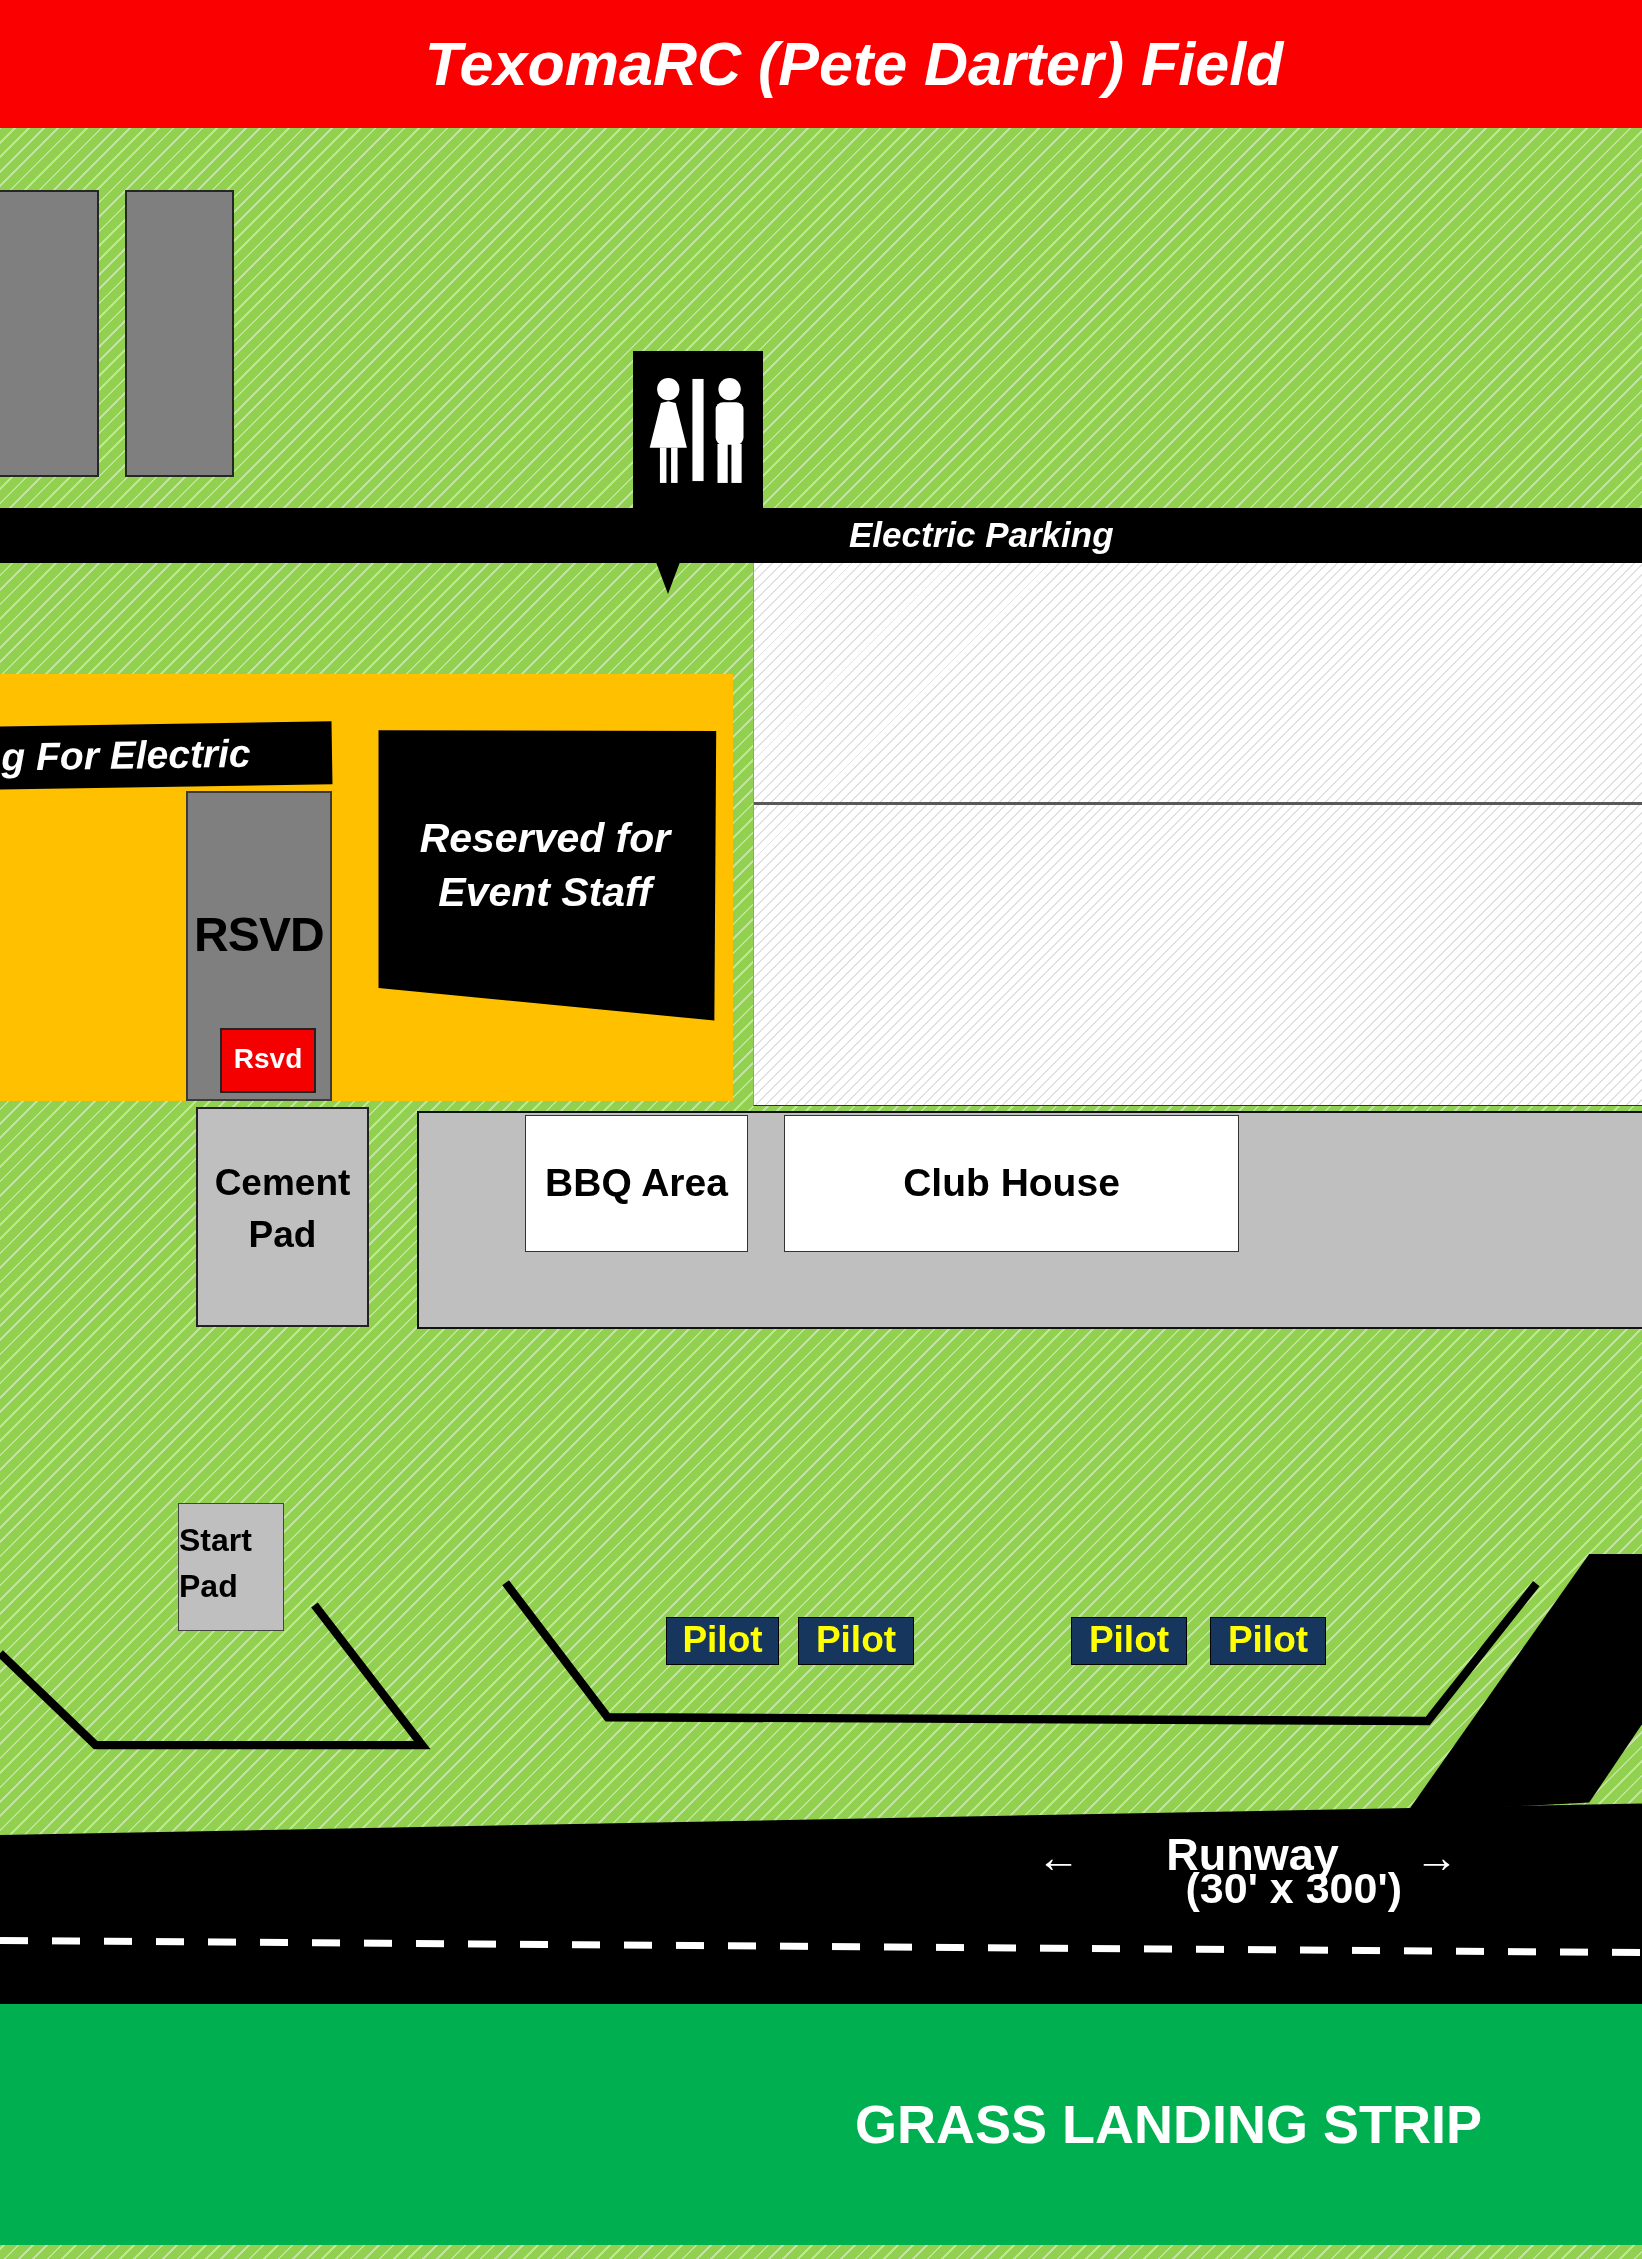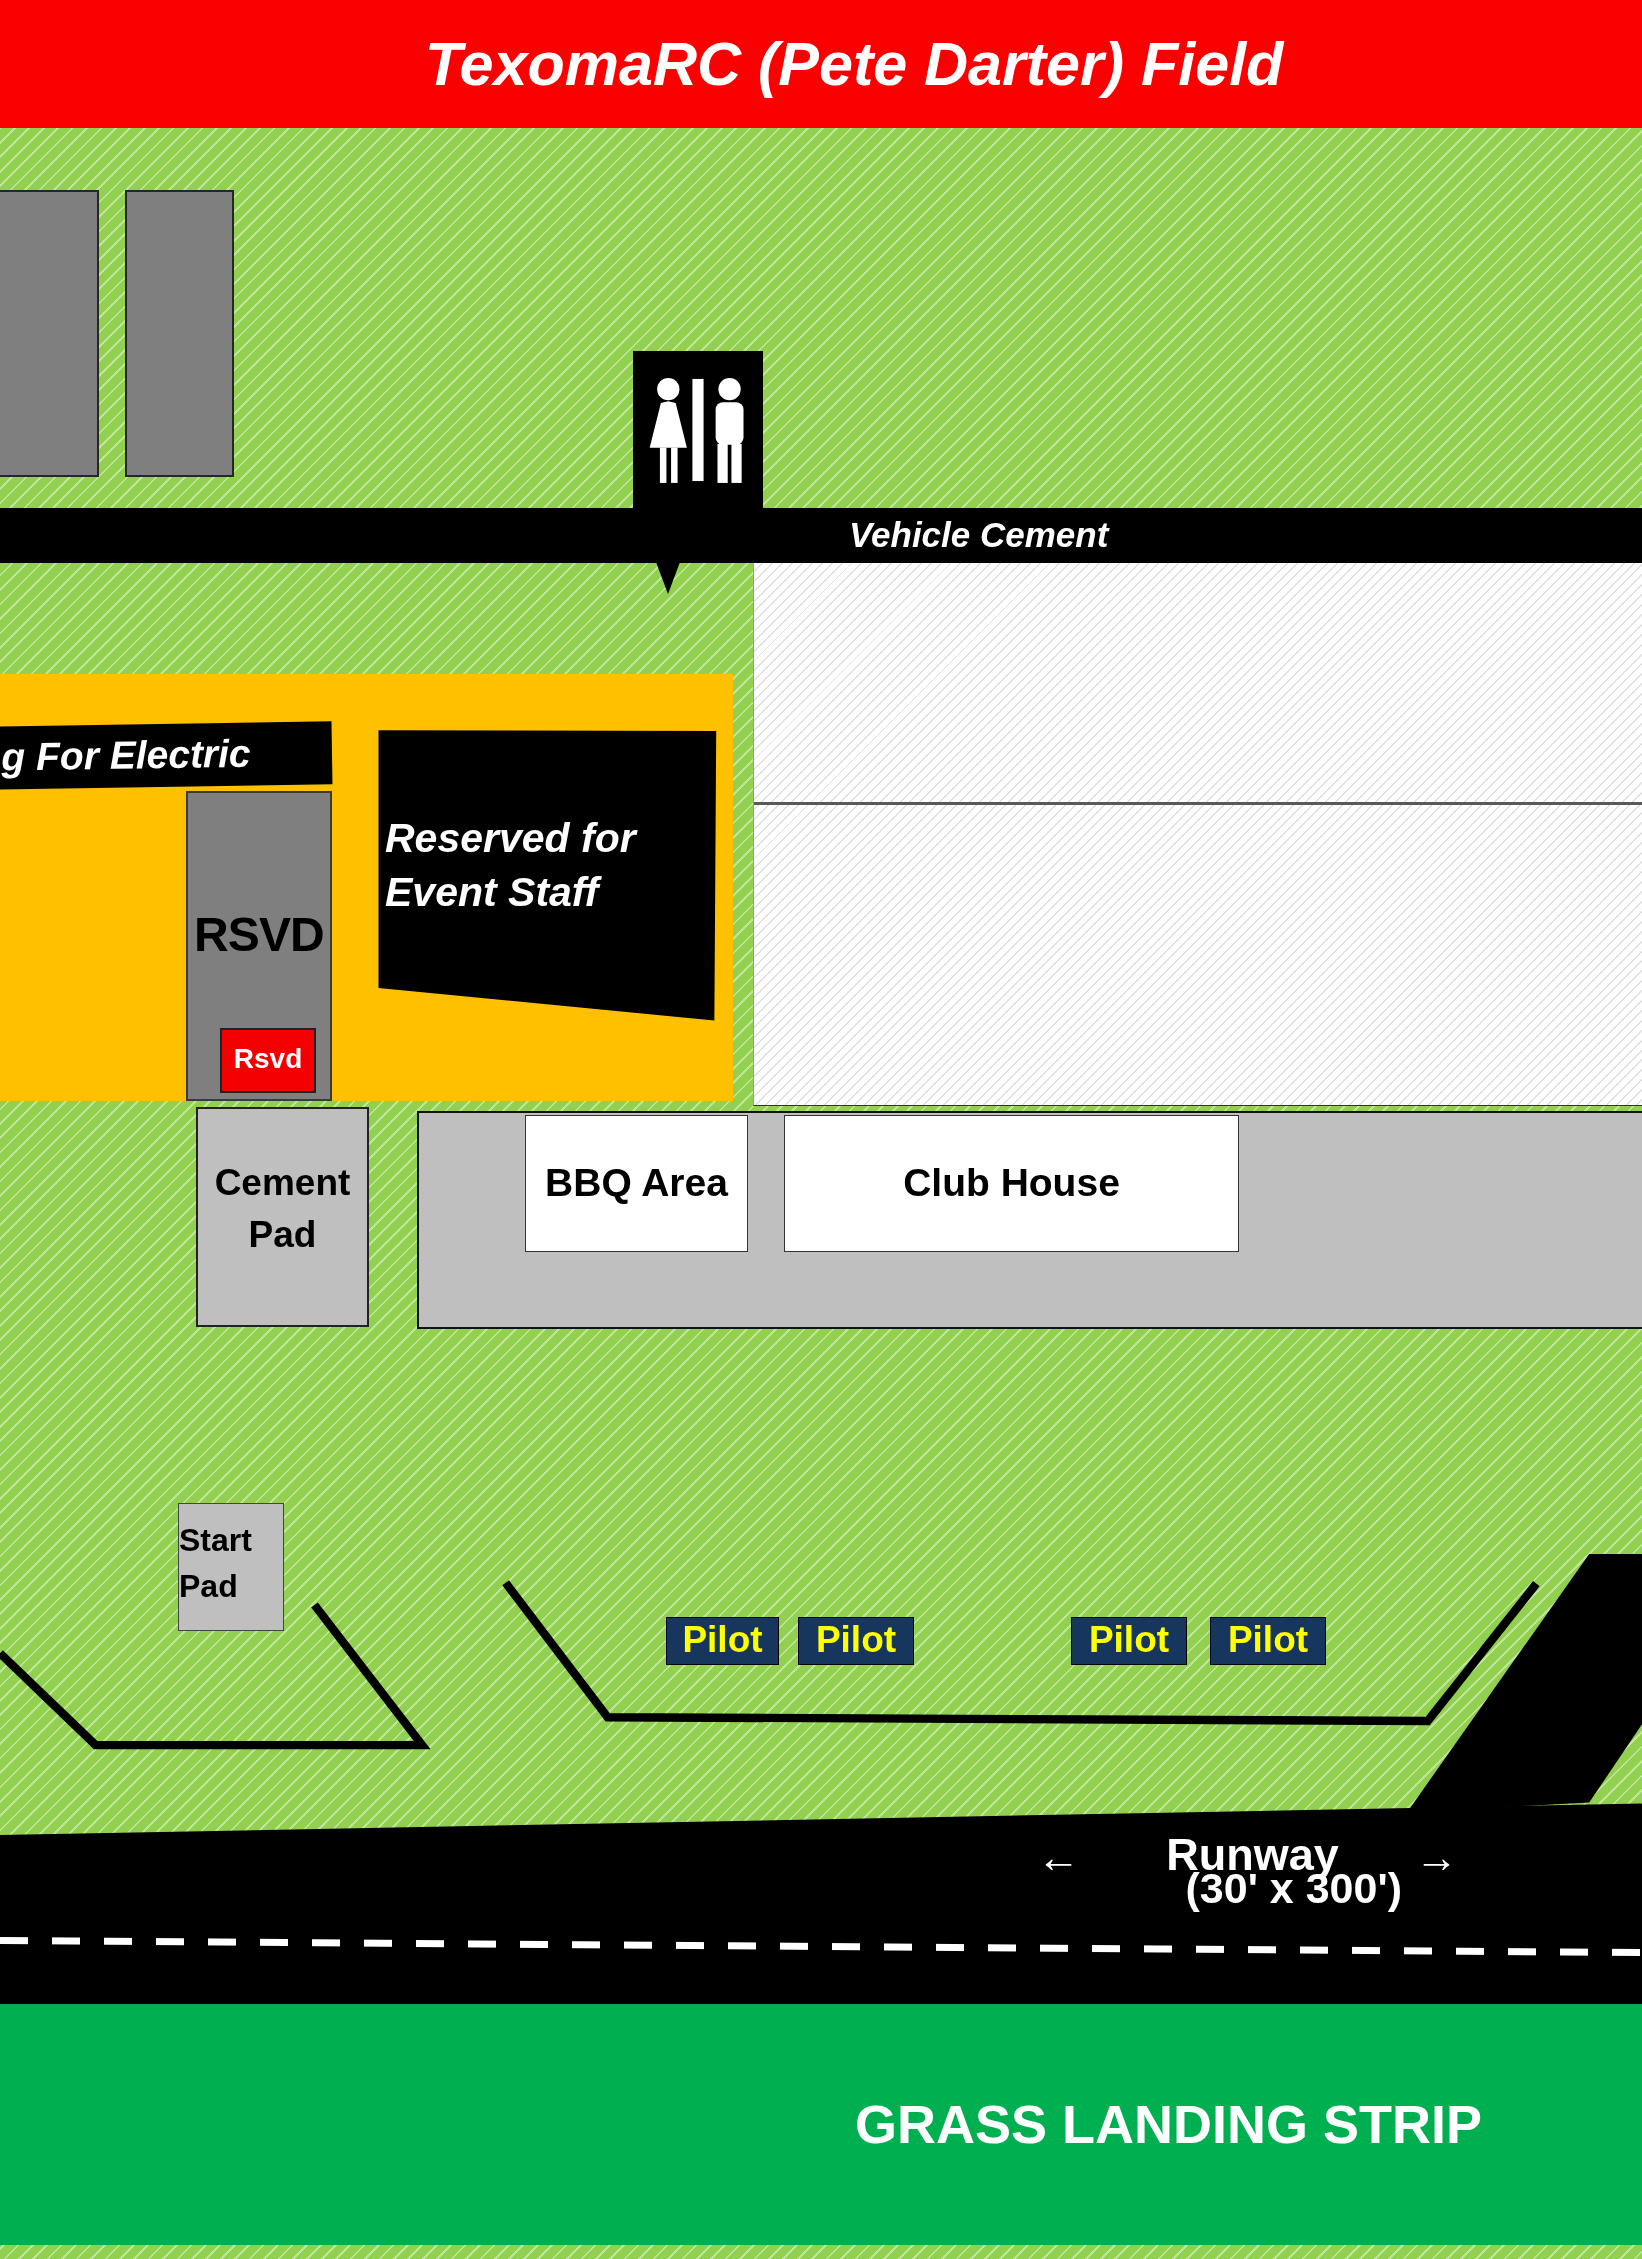--- a/index.html
+++ b/index.html
@@ -40,21 +40,21 @@
   #electric-sign{left:-5.6px;top:724px;width:338px;height:63px;background:#000;transform:rotate(-0.9deg);}
   #electric-sign .t{padding-left:7.4px;line-height:61px;color:#fff;font-size:39px;font-weight:bold;font-style:italic;white-space:nowrap;}
 
   
   #rsvd-strip{left:186px;top:791px;width:146px;height:310px;background:#7F7F7F;border:2.8px solid #3a3a3a;box-sizing:border-box;}
   #rsvd-label{left:186px;top:907px;width:146px;text-align:center;color:#000;font-size:48px;font-weight:bold;letter-spacing:-0.9px;}
   #rsvd-red{left:220px;top:1028px;width:96px;height:65px;background:#F40000;border:2.8px solid #222;box-sizing:border-box;}
   #rsvd-red .t{width:100%;line-height:58px;text-align:center;color:#fff;font-size:28px;font-weight:bold;}
 
   
-  #reserved-text{left:385px;top:811px;width:320px;color:#fff;
+  #reserved-text{left:385px;top:811px;width:320px;text-align:center;color:#fff;
                  font-size:41px;font-weight:bold;font-style:italic;line-height:54px;}
 
   
   #building{left:417px;top:1111px;width:1225px;height:218px;background:#BFBFBF;
             border:2.8px solid #111;border-right:none;box-sizing:border-box;}
   .whitebox{position:absolute;background:#fff;border:1.9px solid #333;box-sizing:border-box;
             text-align:center;font-size:39px;font-weight:bold;color:#000;}
   #bbq{left:106px;top:1.9px;width:223px;height:137px;line-height:134px;}
   #club{left:365px;top:1.9px;width:455px;height:137px;line-height:134px;}
 
@@ -115,21 +115,21 @@
         <circle cx="104" cy="41" r="12"></circle>
         <rect x="89" y="55" width="30" height="46" rx="8"></rect>
         <rect x="91" y="100" width="11" height="42"></rect>
         <rect x="106" y="100" width="11" height="42"></rect>
       </g>
     </svg>
   </div>
   <div class="abs" id="restroom-tail"></div>
 
   <div class="abs" id="vp-bar"></div>
-  <div class="abs" id="vp-label">Vehicle Cement</div>
+  <div class="abs" id="vp-label">Electric Parking</div>
 
   <div class="abs" id="parking">
     <div class="abs" id="parking-divider"></div>
   </div>
 
   <div class="abs" id="electric"></div>
   <div class="abs" id="electric-sign">
     <div class="t">g For Electric</div>
   </div>
 

